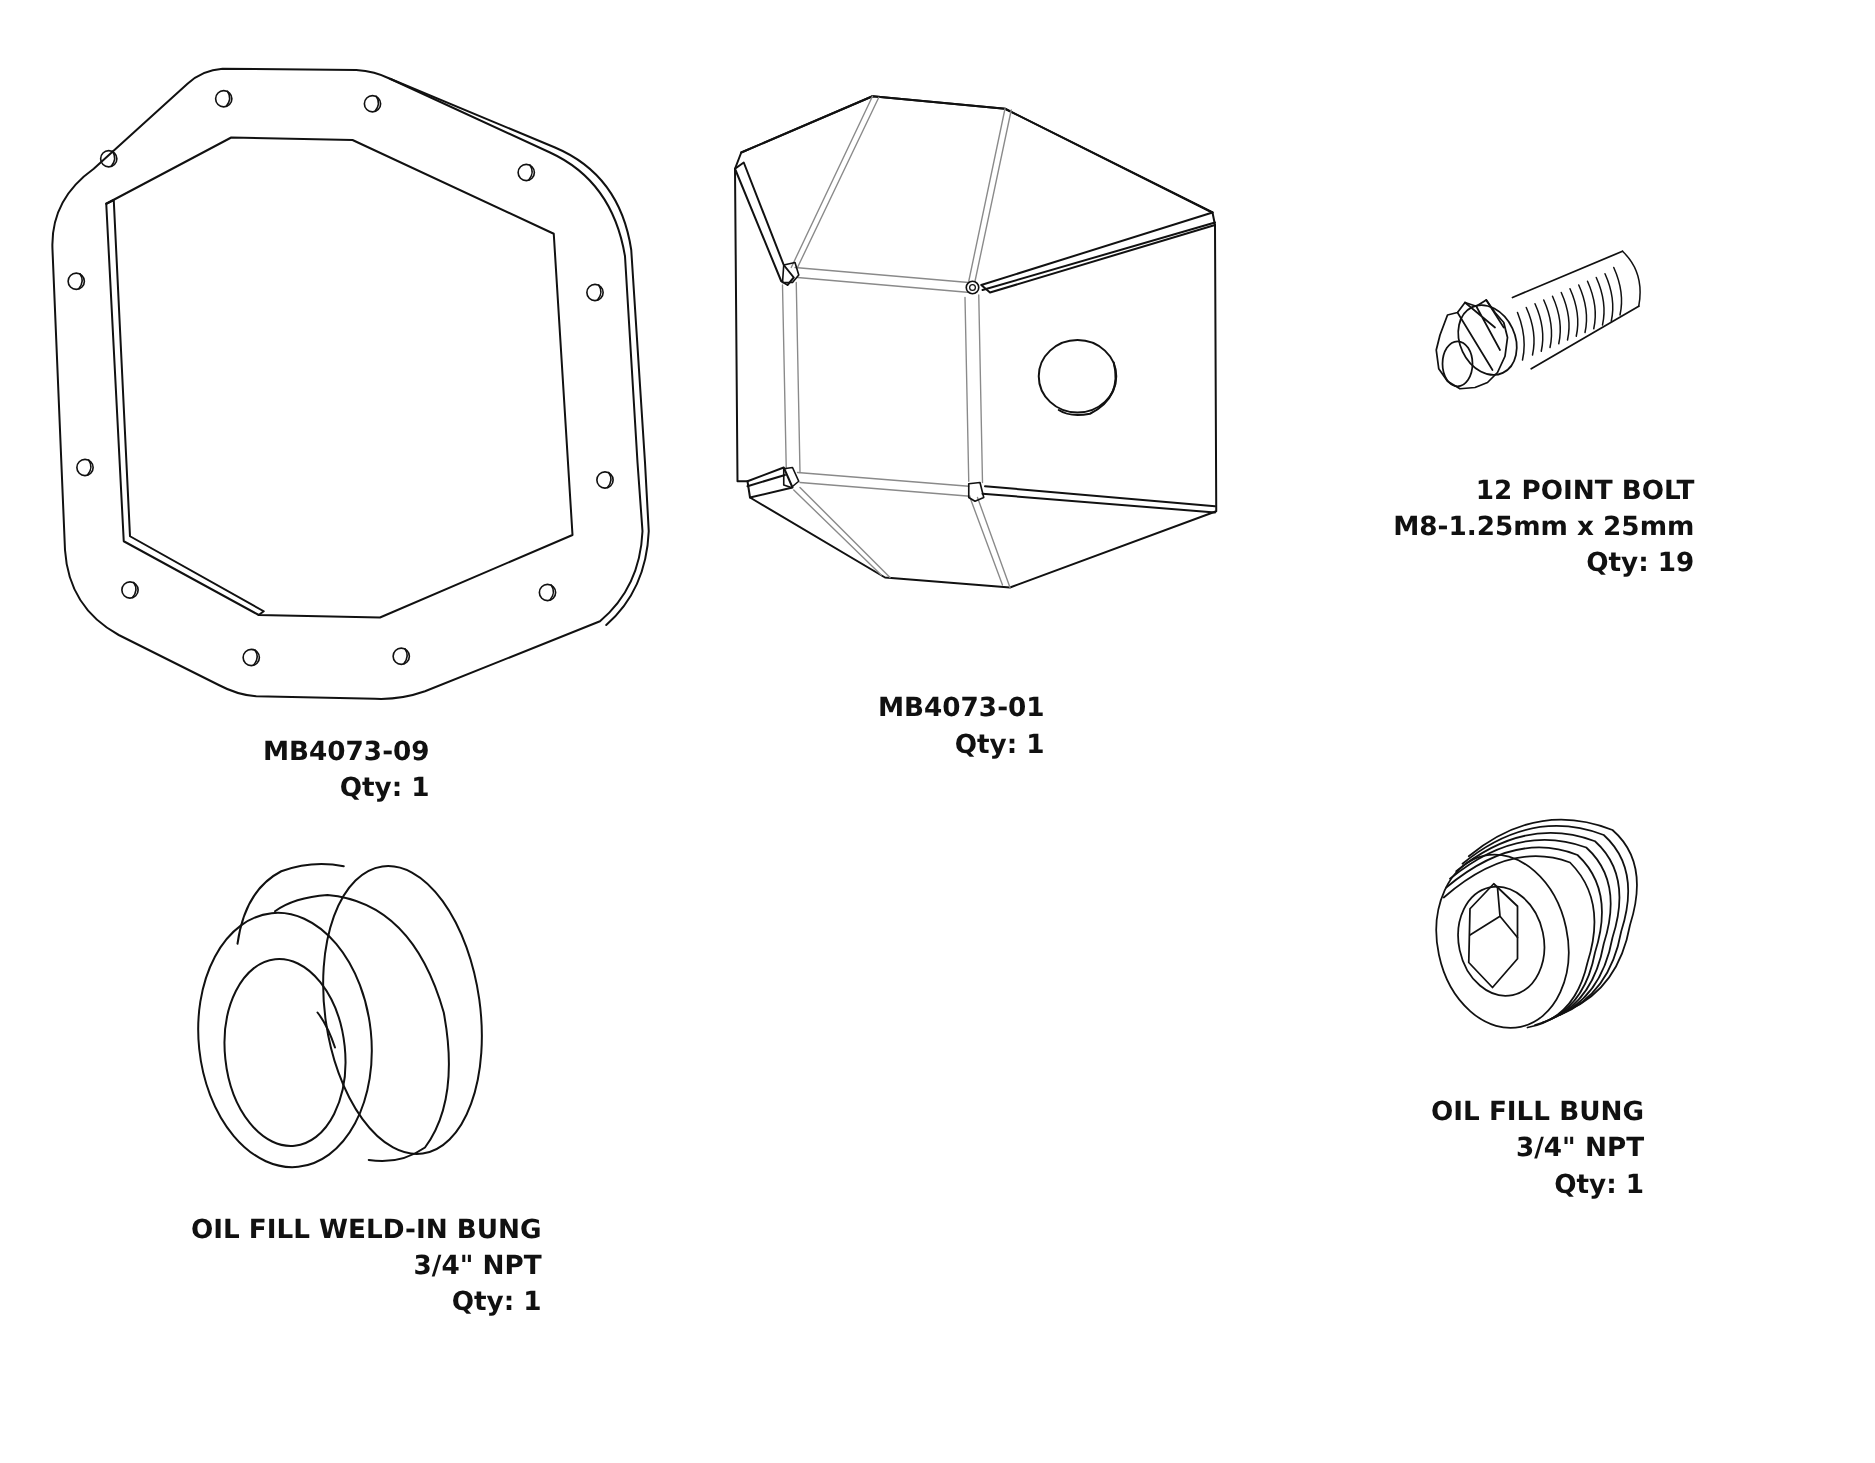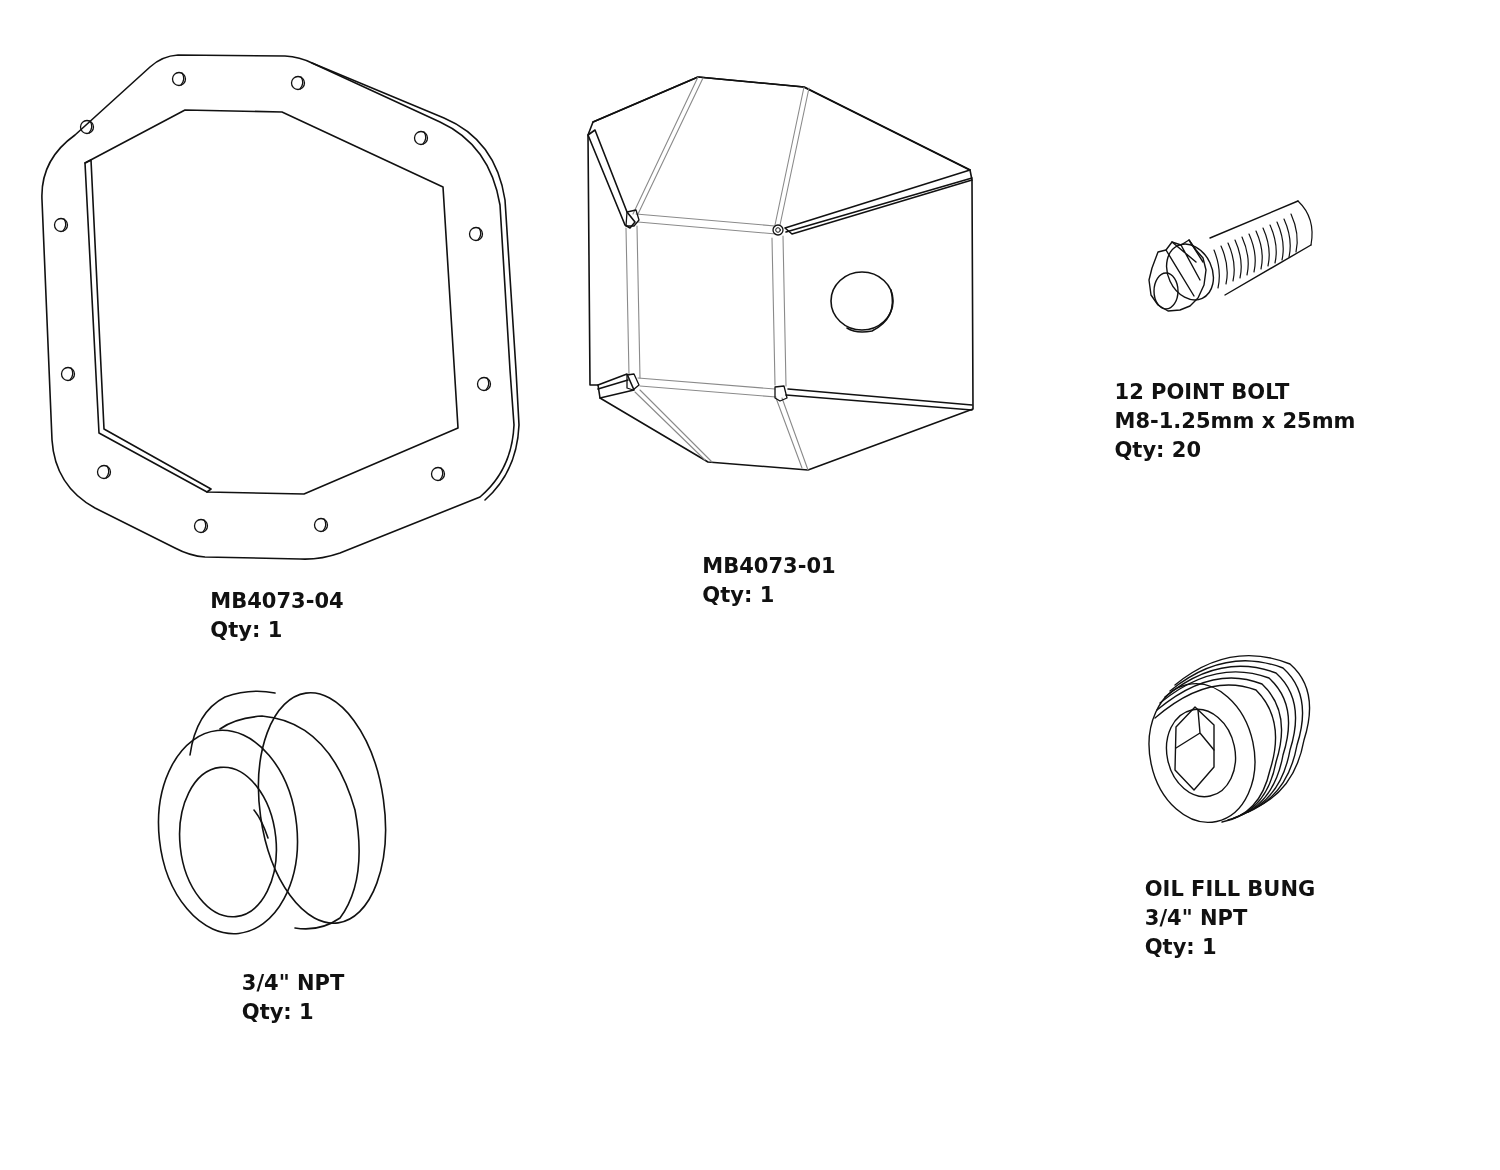--- a/index.html
+++ b/index.html
@@ -1,18 +1,18 @@
 <!DOCTYPE html>
 <html><head>
 <meta charset="utf-8">
 <style>
   html, body { margin:0; padding:0; background:#ffffff; }
   body { width:1500px; height:1170px; position:relative; overflow:hidden; font-family:"DejaVu Sans", sans-serif; }
   svg.drawing { position:absolute; left:0; top:0; width:1500px; height:1170px; }
-  .lbl { position:absolute; text-align:left; font-family:"DejaVu Sans", sans-serif; font-weight:bold; font-size:21px; line-height:29px; color:#111111; white-space:nowrap; transform:translateX(-50%); }
+  .lbl { position:absolute; text-align:right; font-family:"DejaVu Sans", sans-serif; font-weight:bold; font-size:21px; line-height:29px; color:#111111; white-space:nowrap; transform:translateX(-50%); }
   .lbl div { display:block; }
 </style>
 </head>
 <body>
 
 <svg class="drawing" viewBox="0 0 1500 1170" xmlns="http://www.w3.org/2000/svg" fill="none" stroke="#111" stroke-width="1.6" stroke-linejoin="round" stroke-linecap="round">
 
   <g>
 
     <path d="M178,55 L285,56 Q300,57 312,63 L440,122 Q490,145 500,205 L510,370 L514,425 Q512,470 480,497 L340,553 Q320,560 300,559 L205,557 Q190,556 175,548 L95,508 Q55,486 52,440 L42,200 Q40,160 75,135 L150,67 Q162,56 178,55 Z"></path>
@@ -145,36 +145,37 @@
 
     <ellipse cx="1202" cy="753" rx="52" ry="70" transform="rotate(-12 1202 753)"></ellipse>
 
     <ellipse cx="1201" cy="753" rx="34" ry="44" transform="rotate(-12 1201 753)"></ellipse>
     <path d="M1176,727 L1195,707 L1214,725 L1214,767 L1194,790 L1175,770 Z"></path>
     <path d="M1176,748 L1200,733 L1214,750 M1200,733 L1198,710"></path>
   </g>
 </svg>
 
 <div class="lbl" style="left:277px; top:587px;">
-  <div>MB4073-04</div>
+  <div>MB4073-09</div>
   <div>Qty: 1</div>
 </div>
 
 <div class="lbl" style="left:769px; top:552px;">
   <div>MB4073-01</div>
   <div>Qty: 1</div>
 </div>
 
 <div class="lbl" style="left:1235px; top:378px;">
   <div>12 POINT BOLT</div>
   <div>M8-1.25mm x 25mm</div>
-  <div>Qty: 20</div>
+  <div>Qty: 19</div>
 </div>
 
 <div class="lbl" style="left:293px; top:969px;">
+  <div>OIL FILL WELD-IN BUNG</div>
   <div>3/4" NPT</div>
   <div>Qty: 1</div>
 </div>
 
 <div class="lbl" style="left:1230px; top:875px;">
   <div>OIL FILL BUNG</div>
   <div>3/4" NPT</div>
   <div>Qty: 1</div>
 </div>
 

